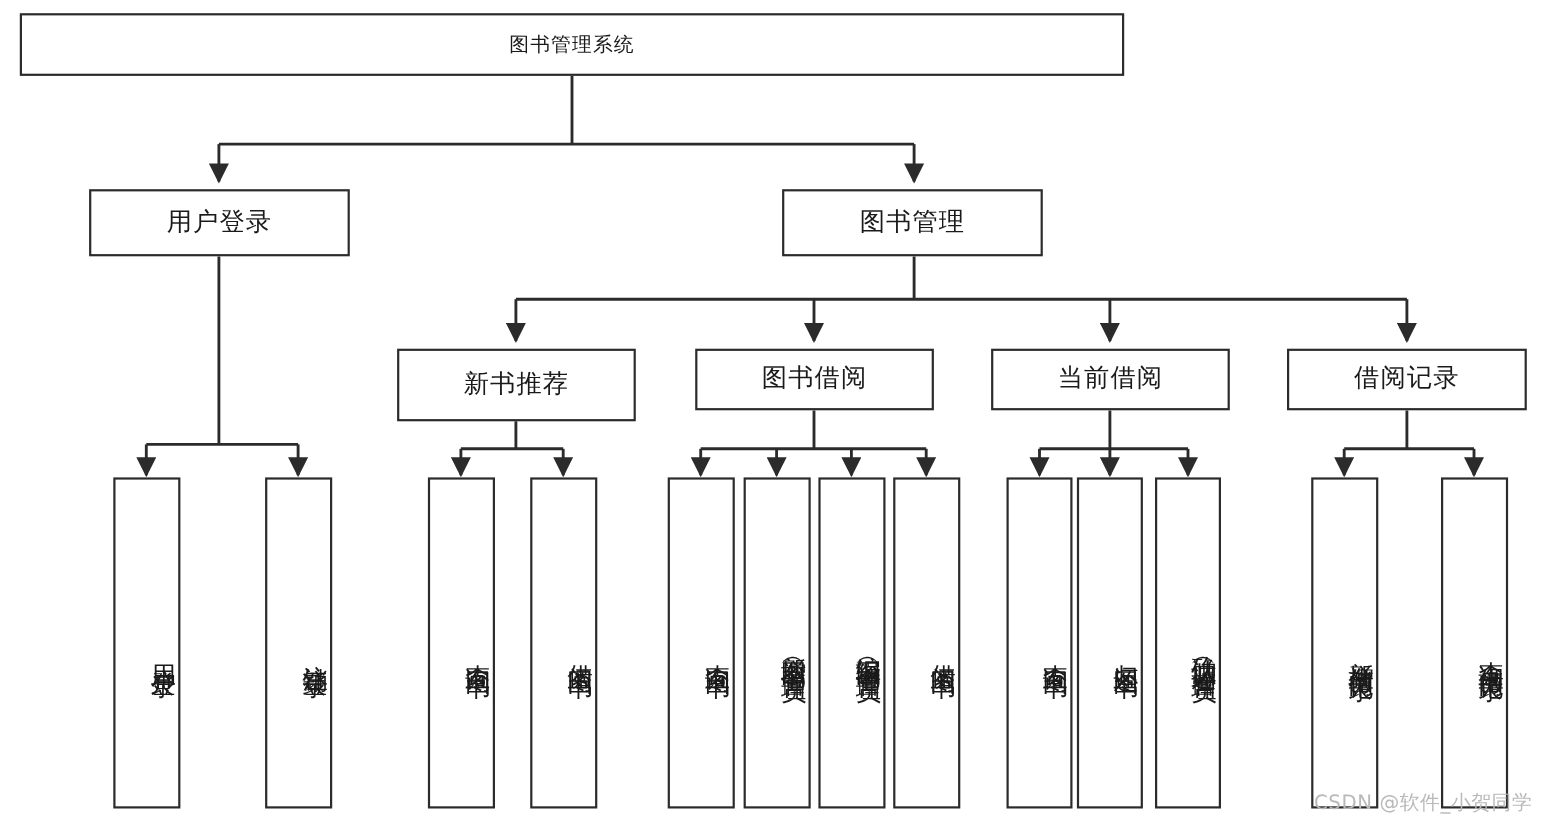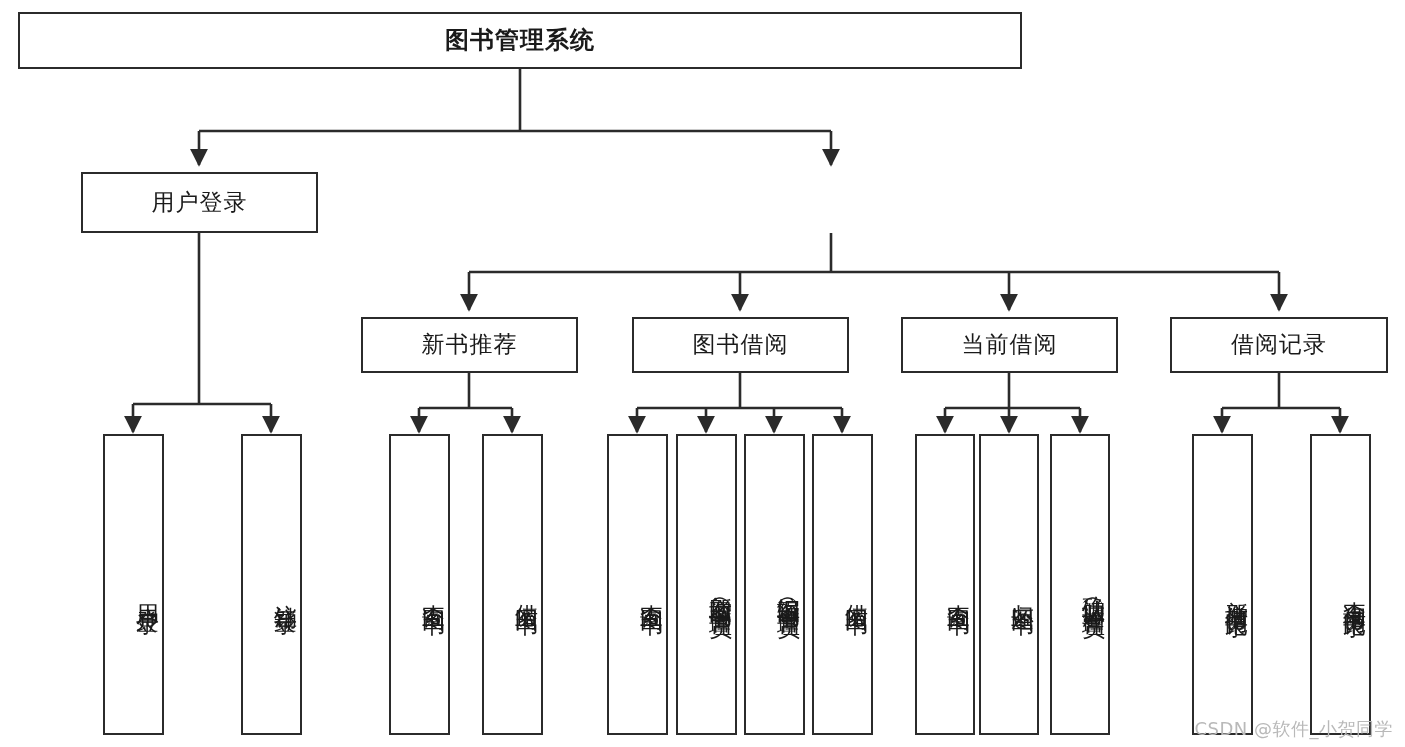--- a/index.html
+++ b/index.html
@@ -27,22 +27,21 @@
     align-items:center;
     justify-content:center;
     color:#1a1a1a;
   }
   .node.horiz{
     font-size:23px;
     letter-spacing:1px;
     line-height:1.2;
   }
   .node.root{
-    font-size:24px;
-    font-weight:bold;
+    font-size:18px;
   }
   .node.leaf{
     writing-mode:vertical-rl;
     text-orientation:upright;
     font-size:23px;
     line-height:1.25;
     letter-spacing:3px;
     align-items:flex-start;
     justify-content:center;
     padding-top:14px;
@@ -119,22 +118,25 @@
     </g>
   </svg>
 
   <div class="node root horiz" style="left:18px;top:12px;width:1004px;height:57px;">
     <span>图书管理系统</span>
   </div>
 
   <div class="node horiz" style="left:81px;top:172px;width:237px;height:61px;">
     <span>用户登录</span>
   </div>
+  <div class="node horiz" style="left:711px;top:172px;width:237px;height:61px;">
+    <span>图书管理</span>
+  </div>
 
-  <div class="node horiz" style="left:361px;top:317px;width:217px;height:56px;">
+  <div class="node horiz" style="left:361px;top:317px;width:217px;height:66px;">
     <span>新书推荐</span>
   </div>
   <div class="node horiz" style="left:901px;top:317px;width:217px;height:56px;">
     <span>当前借阅</span>
   </div>
   <div class="node horiz" style="left:632px;top:317px;width:217px;height:56px;">
     <span>图书借阅</span>
   </div>
   <div class="node horiz" style="left:1170px;top:317px;width:218px;height:56px;">
     <span>借阅记录</span>

